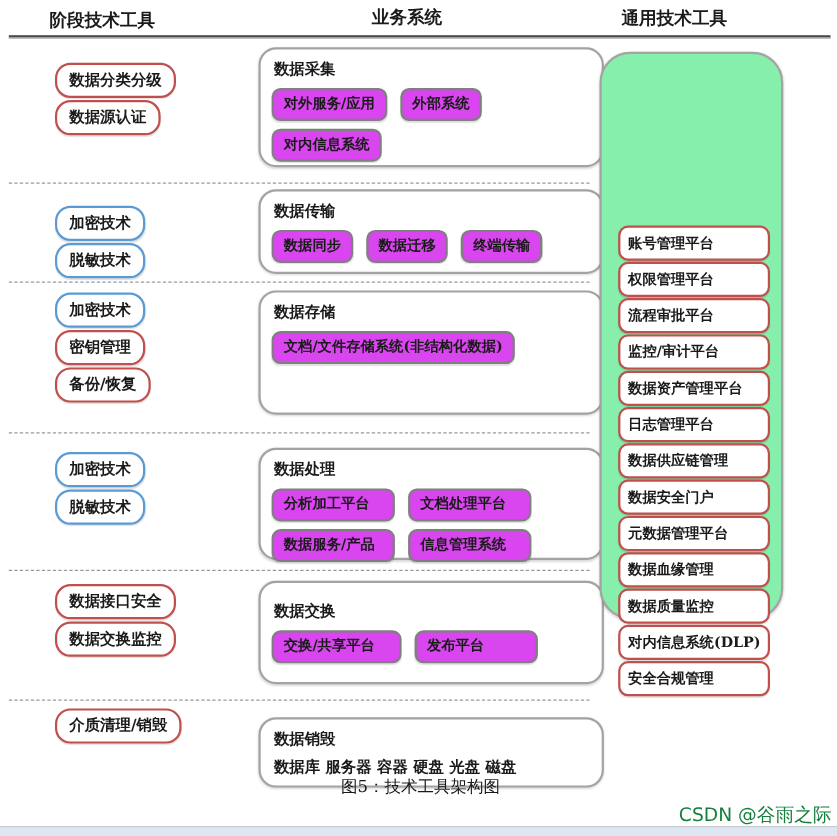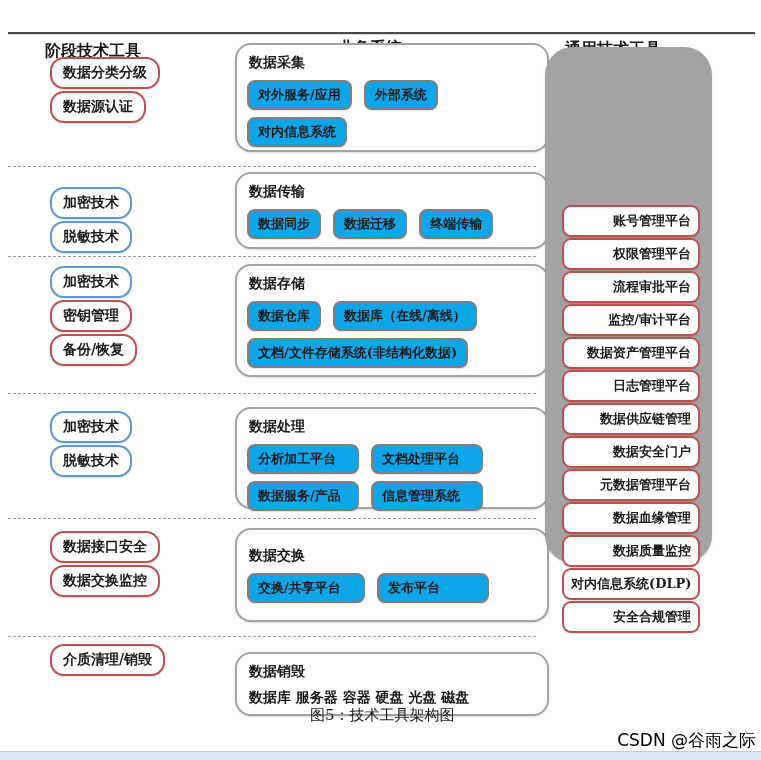--- a/index.html
+++ b/index.html
@@ -1,64 +1,63 @@
 <!DOCTYPE html>
 <html><head>
 <meta charset="utf-8">
 <style>
   html,body{margin:0;padding:0;background:#fff;}
   .page{
     position:relative;width:761px;height:760px;background:#fff;overflow:hidden;
     font-family:"DejaVu Serif","Liberation Serif",serif;color:#1a1a1a;
   }
   
-  .col-header{position:absolute;font-size:16px;font-weight:bold;white-space:nowrap;margin-top:32px;}
+  .col-header{position:absolute;font-size:16px;font-weight:bold;white-space:nowrap;}
   .topline{position:absolute;left:8px;top:32px;width:747px;height:2px;background:#4a4a4a;border-bottom:1px solid #d9d9d9;}
   
   .sep{position:absolute;left:8px;width:528px;border-top:1px dashed #9a9a9a;height:0;}
   
   .left-stack{position:absolute;left:50px;}
   .pill{
     box-sizing:border-box;display:block;width:fit-content;background:#fff;
     border:2px solid #C0504D;border-radius:14px;padding:5px 11px;margin-bottom:2px;
     font-size:14px;font-weight:bold;white-space:nowrap;box-shadow:0 1px 1px rgba(0,0,0,0.12);
   }
   .pill.blue{border-color:#5B9BD5;}
   
   .mid-box{
     position:absolute;left:235px;width:314px;box-sizing:border-box;background:#fff;
     border:2px solid #a3a3a3;border-radius:16px;padding:9px 8px 0 10px;
     box-shadow:0 1px 2px rgba(0,0,0,0.15);
   }
   .mid-title{font-size:14px;font-weight:bold;margin:0 0 8px 2px;}
   .mid-row{line-height:0;}
   .gpill{
-    box-sizing:border-box;display:inline-block;background:#0ea5e9;border:2px solid #7f7f7f;border-radius:8px;
+    box-sizing:border-box;display:inline-block;background:#d946ef;border:2px solid #7f7f7f;border-radius:8px;
     padding:5px 9px;margin:0 7px 7px 0;font-size:13px;font-weight:bold;line-height:16px;white-space:nowrap;
     box-shadow:0 1px 1px rgba(0,0,0,0.12);
   }
   .w112{width:112px;}
   .w118{width:118px;}
   .plain-row{font-size:14px;font-weight:bold;margin:2px 0 0 2px;white-space:nowrap;}
   
   .right-panel{
     position:absolute;left:545px;top:47px;width:167px;height:516px;box-sizing:border-box;
-    background:#a3a3a3;border:2px solid #a3a3a3;border-radius:28px;
+    background:#86efac;border:2px solid #a3a3a3;border-radius:28px;
     box-shadow:0 1px 2px rgba(0,0,0,0.15);
-    text-align:right;
   }
   .right-items{position:absolute;left:15px;top:156px;width:138px;}
   .rpill{
     box-sizing:border-box;display:block;width:100%;background:#fff;
     border:2px solid #C0504D;border-radius:9px;padding:5px 7px;margin-bottom:1px;
     font-size:13px;font-weight:bold;white-space:nowrap;box-shadow:0 1px 1px rgba(0,0,0,0.12);
   }
   .caption{position:absolute;left:310px;top:706px;font-size:15px;font-weight:normal;}
   .watermark{
-    position:absolute;right:5px;top:729px;font-size:17px;color:#000000;
+    position:absolute;right:5px;top:729px;font-size:17px;color:#15803d;
     font-family:"DejaVu Sans","Liberation Sans",sans-serif;
   }
   .bottom-strip{position:absolute;left:0;top:751px;width:761px;height:9px;background:#dde7f3;border-top:1px solid #c8c8c8;box-sizing:border-box;}
 </style>
 </head>
 <body>
 
 <div class="page">
 
   <div class="col-header" style="left:45px;top:9px">阶段技术工具</div>
@@ -100,24 +99,20 @@
     </div>
   </div>
 
   <div class="left-stack" style="top:266px">
     <div class="pill blue">加密技术</div>
     <div class="pill">密钥管理</div>
     <div class="pill">备份/恢复</div>
   </div>
   <div class="mid-box" style="top:264px;height:113px">
     <div class="mid-title">数据存储</div>
-    <div class="mid-row">
-      <span class="gpill">数据仓库</span>
-      <span class="gpill">数据库（在线/离线）</span>
-    </div>
     <div class="mid-row">
       <span class="gpill">文档/文件存储系统(非结构化数据)</span>
     </div>
   </div>
 
   <div class="left-stack" style="top:411px">
     <div class="pill blue">加密技术</div>
     <div class="pill blue">脱敏技术</div>
   </div>
   <div class="mid-box" style="top:407px;height:102px">

